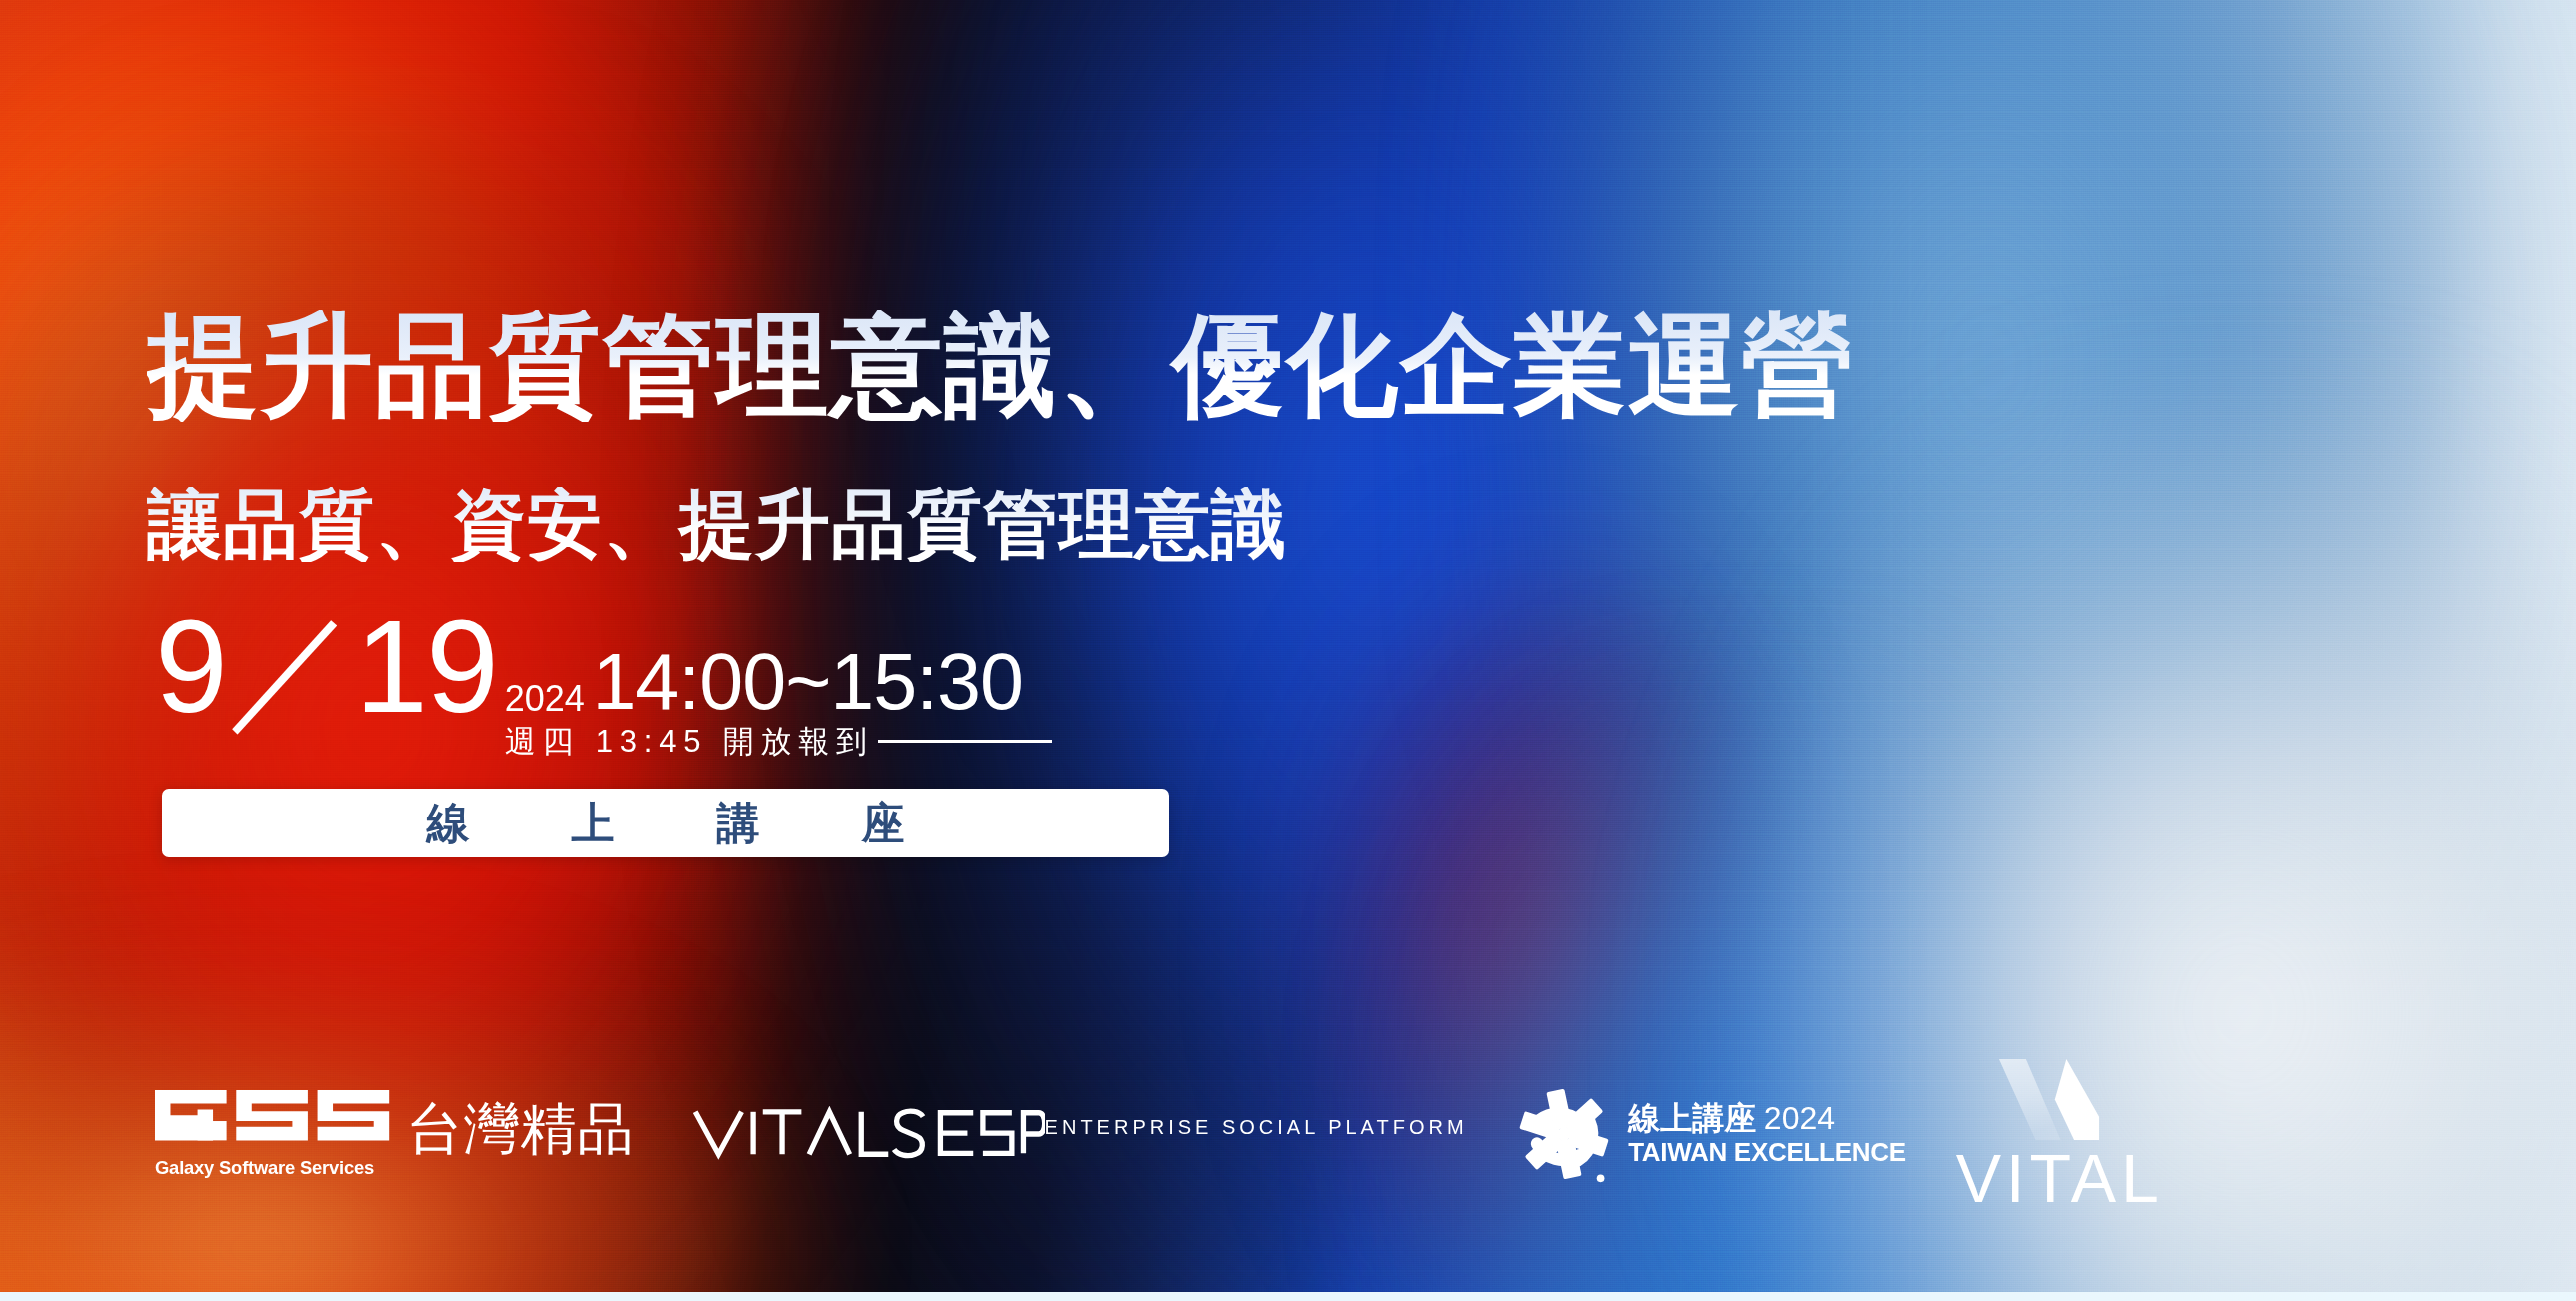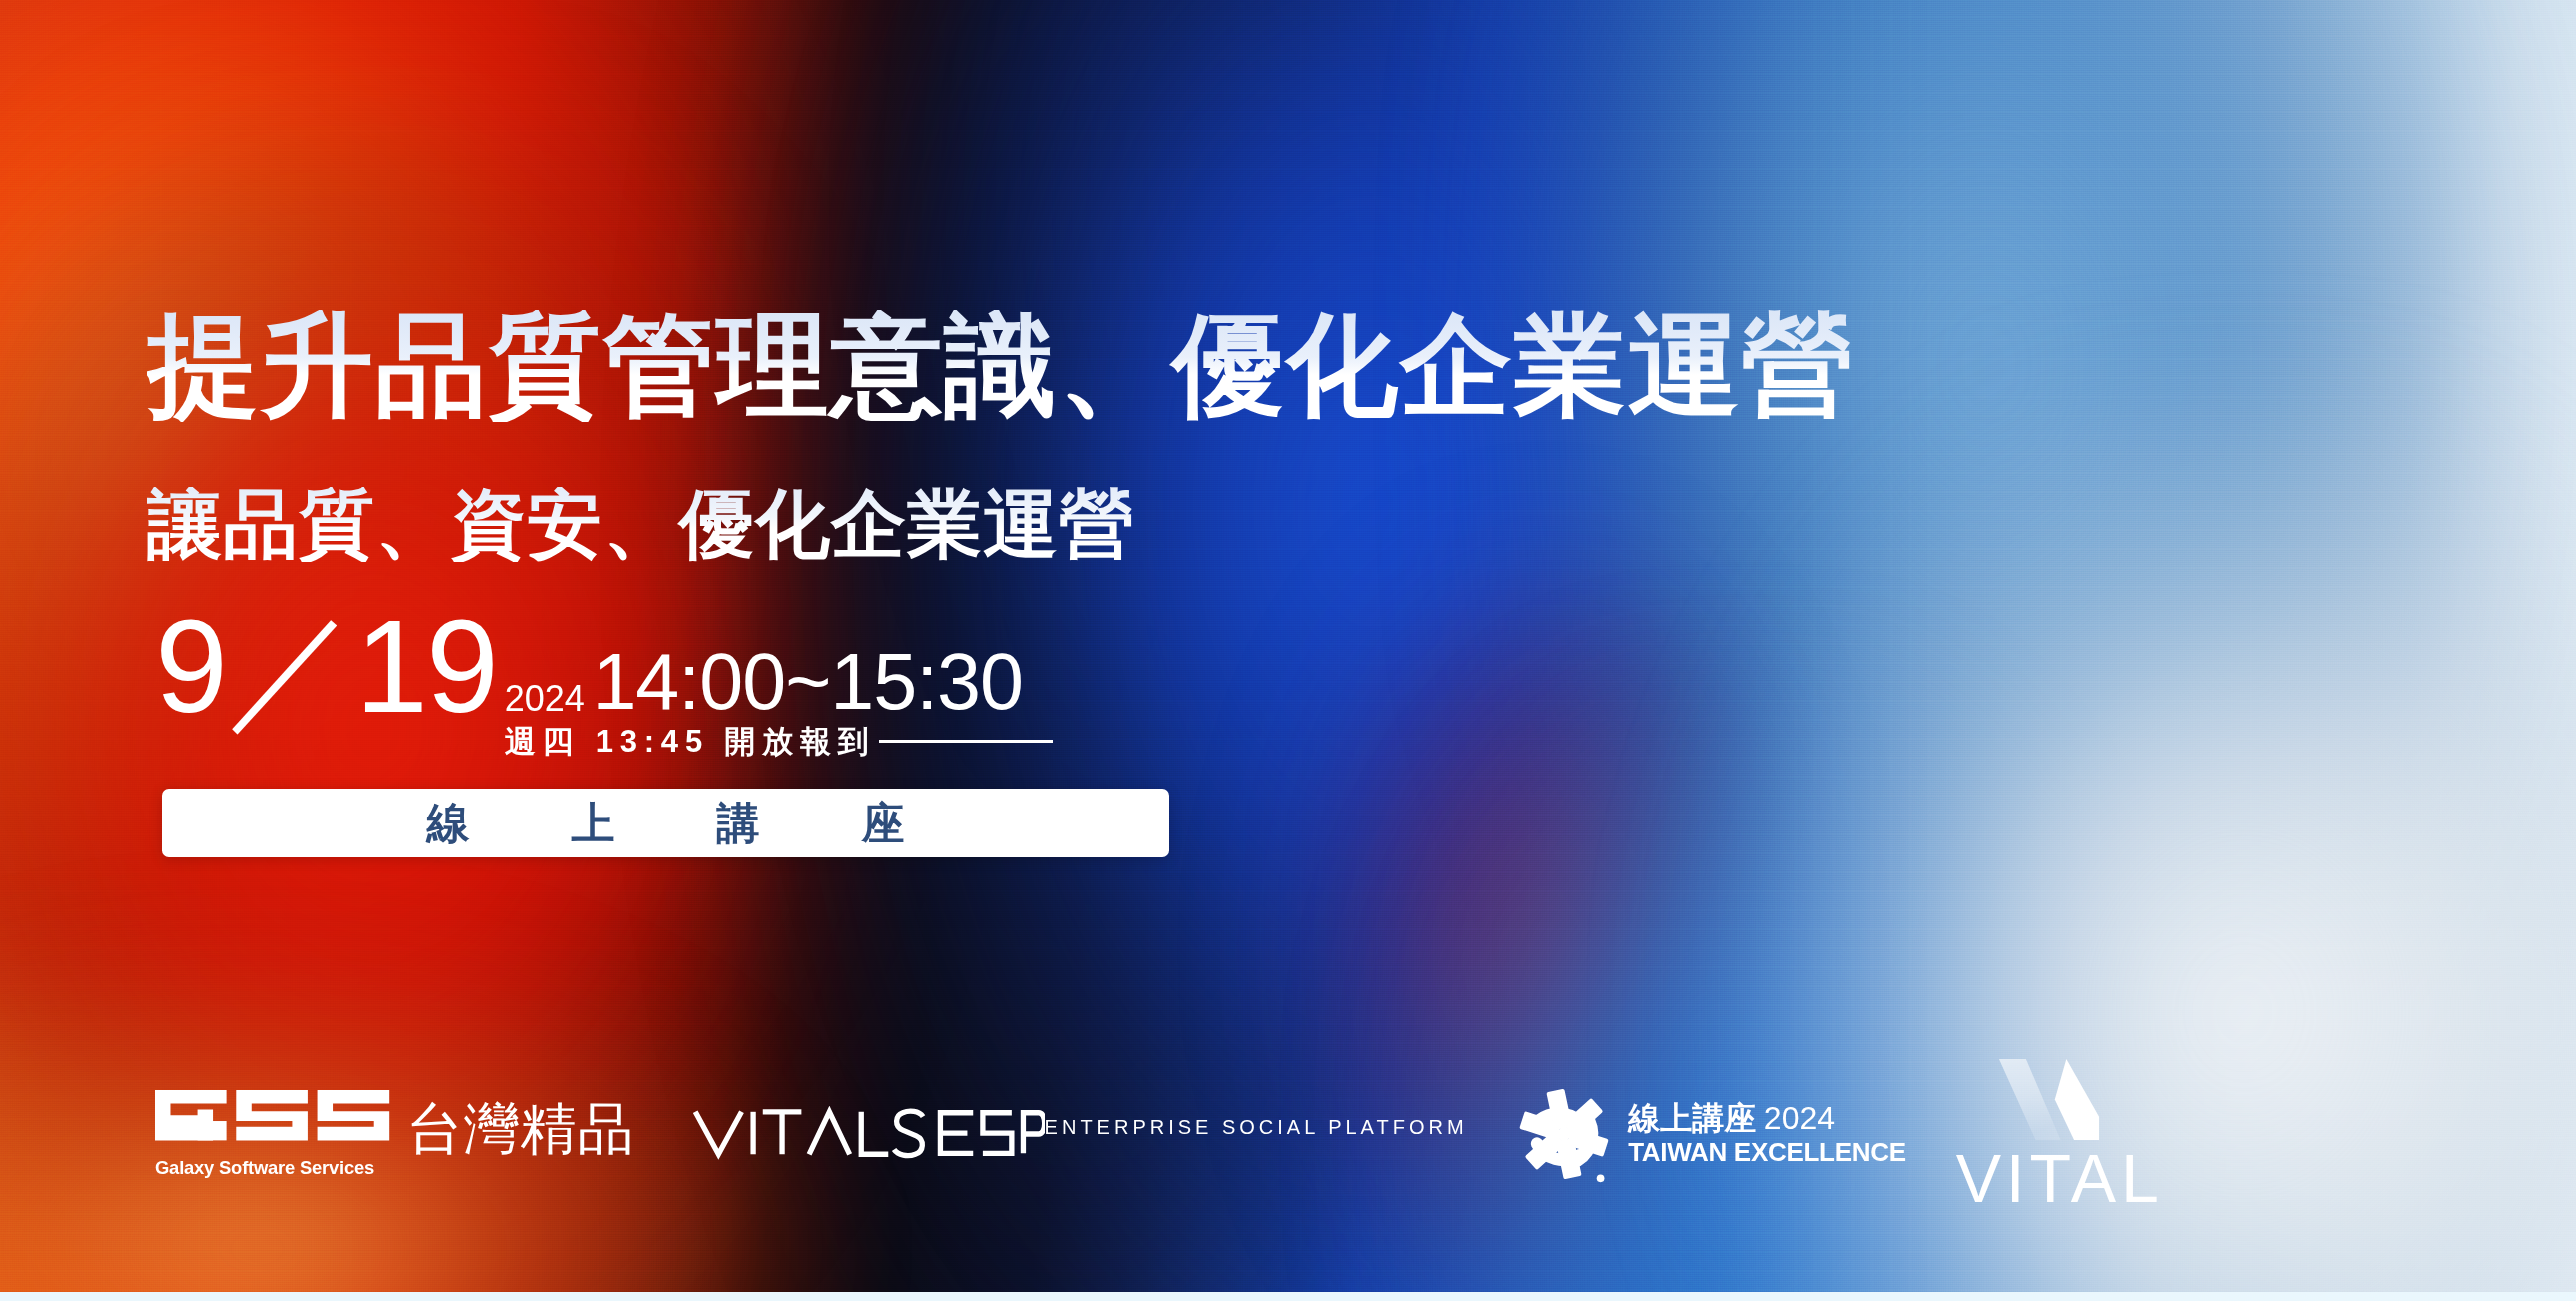--- a/index.html
+++ b/index.html
@@ -274,21 +274,21 @@
     line-height: 0.95;
     white-space: nowrap;
   }
   .date-row-2 {
     display: flex;
     align-items: center;
     margin-top: 3.9px;
   }
   .date-note {
     font-size: 31px;
-    font-weight: 700;
+    font-weight: 400;
     color: #ffffff;
     letter-spacing: 6.8px;
     white-space: nowrap;
     line-height: 1.2;
   }
   .date-rule {
     width: 174px;
     height: 2.9px;
     background: #ffffff;
     margin-left: 3.9px;
@@ -459,21 +459,21 @@
   <div class="bg-blob-crimson"></div>
   <div class="bg-blob-bluebright"></div>
   <div class="bg-blob-white"></div>
   <div class="bg-blob-amber-bottom"></div>
   <div class="bg-grain"></div>
 
   <div class="content">
 
     <h1 class="headline">提升品質管理意識、優化企業運營</h1>
 
-    <h2 class="subhead">讓品質、資安、優化企業運營</h2>
+    <h2 class="subhead">讓品質、資安、提升品質管理意識</h2>
 
     <div class="date-block">
       <div class="date-big">9／19</div>
       <div class="date-right">
         <div class="date-row-1">
           <span class="date-year">2024</span>
           <span class="date-time">14:00~15:30</span>
         </div>
         <div class="date-row-2">
           <span class="date-note">週四 13:45 開放報到</span>

